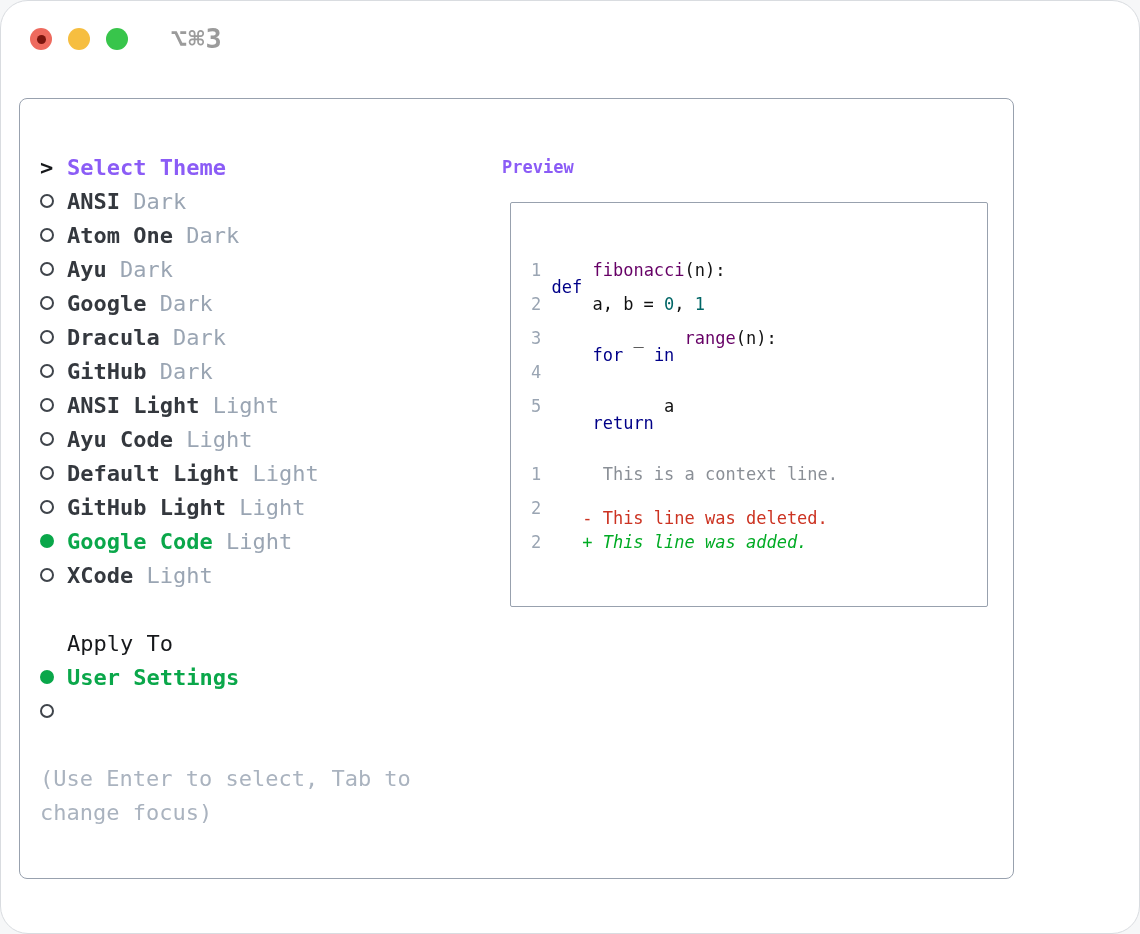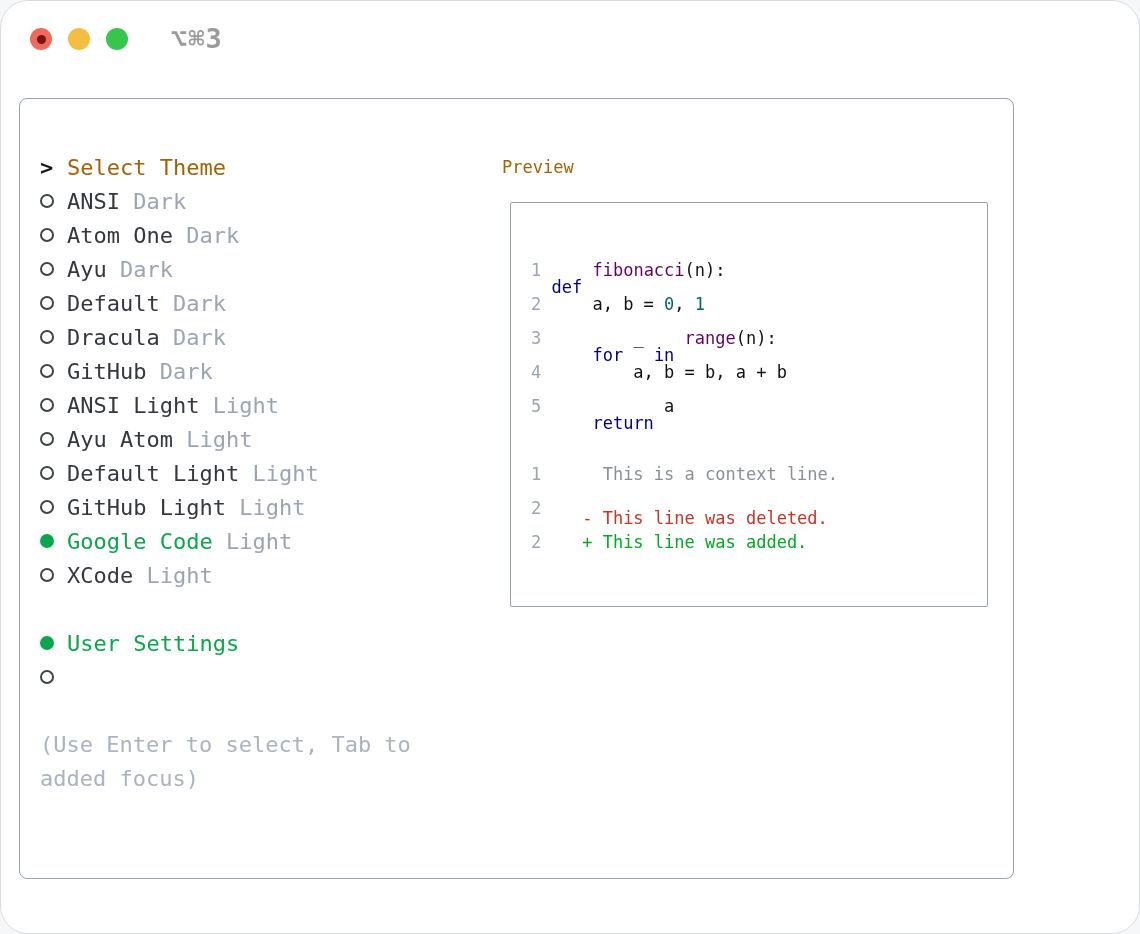--- a/index.html
+++ b/index.html
@@ -36,27 +36,27 @@
     border-radius: 8px;
   }
 
   .left-col  { position: absolute; left: 20px;  top: 51px; font-size: 22px; }
   .right-col { position: absolute; left: 482px; top: 51px; font-size: 17px; }
 
   .row { height: 34px; display: flex; align-items: center; white-space: pre; }
   .row.blank { height: 34px; }
 
   .cursor { width: 27px; flex: none; font-weight: bold; color: #16181b; }
-  .header-label { font-weight: normal; color: #a16207; }
+  .header-label { font-weight: bold; color: #8b5cf6; }
 
   .marker { width: 27px; flex: none; display: flex; align-items: center; }
   .circle { width: 14px; height: 14px; border: 2px solid #3f444b; border-radius: 50%; }
   .circle.filled { background: var(--accent-green); border-color: var(--accent-green); }
 
-  .item-name { color: var(--item-text); }
+  .item-name { color: var(--item-text); font-weight: bold; }
   .item-name.selected { color: var(--accent-green); }
   .item-variant { color: var(--muted-text); }
 
   .apply-title { margin-left: 27px; color: #16181b; }
 
   .hint {
     margin-top: 0; width: 29ch;
     line-height: 34px; color: var(--hint-text);
     white-space: pre-wrap;
   }
@@ -71,21 +71,21 @@
     overflow: hidden;
   }
   .codeline { height: 34px; display: flex; align-items: center; white-space: pre; }
   .num { color: var(--line-number); }
   .kw  { color: var(--keyword-blue); margin-top: 34px; }
   .fn  { color: var(--function-purple); }
   .lit { color: var(--literal-teal); }
   .pl  { color: var(--plain-text); }
   .ctx { color: var(--context-gray); text-align: right; }
   .del { color: var(--deleted-red); margin-top: 20px; }
-  .add { color: var(--added-green); }
+  .add { color: var(--added-green); font-style: italic; }
 </style>
 </head>
 <body>
 
 <div class="window">
 
   <div class="titlebar">
     <span class="light red">
         <span class="dot"></span>
       </span>
@@ -99,53 +99,56 @@
     <div class="left-col">
       <div class="row">
         <span class="cursor">&gt;</span>
         <span class="header-label">Select Theme</span>
       </div>
 
       <div id="theme-list">
           <div class="row"><span class="marker"><span class="circle"></span></span><span class="item-name">ANSI</span><span class="item-variant"> Dark</span></div>
           <div class="row"><span class="marker"><span class="circle"></span></span><span class="item-name">Atom One</span><span class="item-variant"> Dark</span></div>
           <div class="row"><span class="marker"><span class="circle"></span></span><span class="item-name">Ayu</span><span class="item-variant"> Dark</span></div>
-          <div class="row"><span class="marker"><span class="circle"></span></span><span class="item-name">Default</span><span class="item-variant"> Dark</span></div>
+          <div class="row"><span class="marker"><span class="circle"></span></span><span class="item-name">Google</span><span class="item-variant"> Dark</span></div>
           <div class="row"><span class="marker"><span class="circle"></span></span><span class="item-name">Dracula</span><span class="item-variant"> Dark</span></div>
           <div class="row"><span class="marker"><span class="circle"></span></span><span class="item-name">GitHub</span><span class="item-variant"> Dark</span></div>
           <div class="row"><span class="marker"><span class="circle"></span></span><span class="item-name">ANSI Light</span><span class="item-variant"> Light</span></div>
-          <div class="row"><span class="marker"><span class="circle"></span></span><span class="item-name">Ayu Atom</span><span class="item-variant"> Light</span></div>
+          <div class="row"><span class="marker"><span class="circle"></span></span><span class="item-name">Ayu Code</span><span class="item-variant"> Light</span></div>
           <div class="row"><span class="marker"><span class="circle"></span></span><span class="item-name">Default Light</span><span class="item-variant"> Light</span></div>
           <div class="row"><span class="marker"><span class="circle"></span></span><span class="item-name">GitHub Light</span><span class="item-variant"> Light</span></div>
           <div class="row"><span class="marker"><span class="circle filled"></span></span><span class="item-name selected">Google Code</span><span class="item-variant"> Light</span></div>
           <div class="row"><span class="marker"><span class="circle"></span></span><span class="item-name">XCode</span><span class="item-variant"> Light</span></div>
         </div>
 
       <div class="row blank"></div>
 
+      <div class="row">
+        <span class="apply-title">Apply To</span>
+      </div>
 
       <div id="apply-list">
           <div class="row"><span class="marker"><span class="circle filled"></span></span><span class="item-name selected">User Settings</span></div>
           <div class="row"><span class="marker"><span class="circle"></span></span></div>
         </div>
 
       <div class="row blank"></div>
 
-      <div class="hint">(Use Enter to select, Tab to added focus)</div>
+      <div class="hint">(Use Enter to select, Tab to change focus)</div>
     </div>
 
     <div class="right-col">
       <div class="row">
         <span class="header-label">Preview</span>
       </div>
       <div id="preview-box" class="preview-box">
           <div class="codeline"><span class="num">1 </span><span class="kw">def</span><span class="pl"> </span><span class="fn">fibonacci</span><span class="pl">(n):</span></div>
           <div class="codeline"><span class="num">2 </span><span class="pl">    a, b = </span><span class="lit">0</span><span class="pl">, </span><span class="lit">1</span></div>
           <div class="codeline"><span class="num">3 </span><span class="pl">    </span><span class="kw">for</span><span class="pl"> _ </span><span class="kw">in</span><span class="pl"> </span><span class="fn">range</span><span class="pl">(n):</span></div>
-          <div class="codeline"><span class="num">4 </span><span class="pl">        a, b = b, a + b</span></div>
+          <div class="codeline"><span class="num">4 </span></div>
           <div class="codeline"><span class="num">5 </span><span class="pl">    </span><span class="kw">return</span><span class="pl"> a</span></div>
           <div class="codeline"></div>
           <div class="codeline"><span class="num">1</span><span class="ctx">      This is a context line.</span></div>
           <div class="codeline"><span class="num">2</span><span class="del">    - This line was deleted.</span></div>
           <div class="codeline"><span class="num">2</span><span class="add">    + This line was added.</span></div>
         </div>
     </div>
 
   </div>
 </div>

